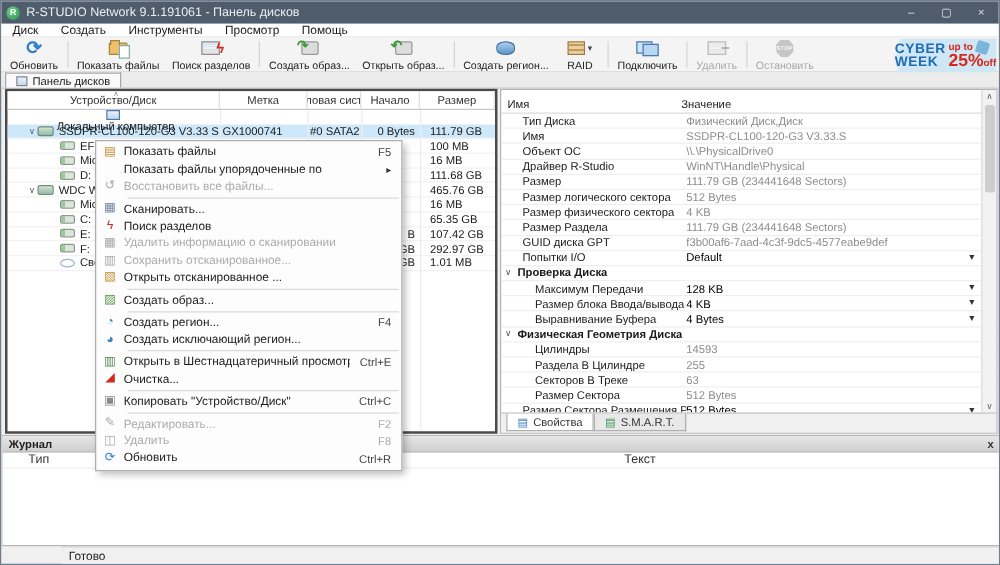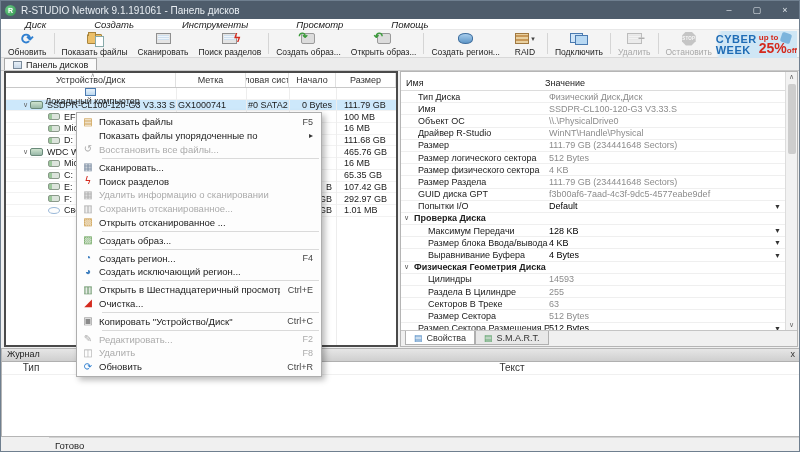--- a/index.html
+++ b/index.html
@@ -9,21 +9,21 @@
 
   
   .titlebar { position:absolute; top:0; left:0; width:100%; height:18px; background:#4e5c6b; display:flex; align-items:center; padding-left:4px; }
   .app-icon { width:11px; height:11px; border-radius:50%; background:radial-gradient(circle at 35% 35%, #6fd08a, #2c8a4c); color:#fff; font-size:7px; font-weight:bold; display:flex; align-items:center; justify-content:center; }
   .title-text { color:#e9eef3; font-size:10px; margin-left:5px; white-space:nowrap; }
   .win-btns { position:absolute; right:0; top:0; height:18px; display:flex; }
   .win-btn { width:28px; height:18px; color:#dfe5ea; font-size:9px; display:flex; align-items:center; justify-content:center; }
 
   
   .menubar { position:absolute; top:18px; left:0; width:100%; height:11px; background:#ffffff; display:flex; align-items:center; border-bottom:1px solid #e8e8e8; }
-  .mb-item { font-size:9.5px; padding:0 24px; line-height:11px;font-style:italic; }
+  .mb-item { font-size:9.5px; padding:0 9px; line-height:11px; }
 
   
   .toolbar { position:absolute; top:29px; left:0; width:100%; height:28px; background:#f4f4f4; border-bottom:1px solid #d8d8d8; display:flex; align-items:stretch; padding-left:2px; }
   .tb-btn { display:flex; flex-direction:column; align-items:center; justify-content:center; padding:1px 5px 0 5px; min-width:40px; }
   .tb-btn .tb-label { font-size:8.5px; color:#222; white-space:nowrap; margin-top:1px; }
   .tb-btn.disabled .tb-label { color:#a8a8a8; }
   .tb-btn.disabled .tb-ic { filter:grayscale(1); opacity:.55; }
   .tb-sep { width:1px; background:#d5d5d5; margin:3px 2px; }
   .tb-ic { height:15px; display:flex; align-items:center; justify-content:center; position:relative; }
   .dd-arrow { font-size:7px; color:#444; margin-left:2px; align-self:center; }
@@ -110,21 +110,21 @@
   .cm-item { display:flex; align-items:center; height:13.8px; font-size:9.5px; padding-right:8px; }
   .cm-ic { width:22px; flex:none; text-align:center; font-size:10px; line-height:10px; }
   .cm-label { flex:1; white-space:nowrap; overflow:hidden; }
   .cm-sc { color:#444; font-size:9px; margin-left:8px; }
   .cm-sub { font-size:8px; color:#333; }
   .cm-item.disabled .cm-label, .cm-item.disabled .cm-sc, .cm-item.disabled .cm-ic { color:#ababab !important; }
   .cm-sep { height:1px; background:#dadada; margin:1.5px 2px 1.5px 25px; }
 
   
   .log-panel { position:absolute; top:347px; left:0; width:800px; height:89px; background:#fff; border:1px solid #b5b5b5; }
-  .log-titlebar { height:13px; background:linear-gradient(180deg,#e6e6e6,#cfcfcf); border-bottom:1px solid #b0b0b0; display:flex; align-items:flex-start; padding:0 5px; font-size:9px; color:#222; }
+  .log-titlebar { height:13px; background:linear-gradient(180deg,#e6e6e6,#cfcfcf); border-bottom:1px solid #b0b0b0; display:flex; align-items:center; padding:0 5px; font-size:9px; color:#222;font-weight:bold; }
   .log-close { margin-left:auto; font-size:9px; color:#333; }
   .log-cols { display:flex; height:13px; font-size:10px; color:#333; border-bottom:1px solid #f0f0f0; }
   .log-col { text-align:center; overflow:hidden; white-space:nowrap; }
 
   
   .statusbar { position:absolute; top:436px; left:0; width:800px; height:16px; background:#f0f0f0; border-top:1px solid #d2d2d2; display:flex; align-items:center; padding-left:6px; font-size:9.5px; color:#222;margin-left:48px; }
 </style>
 </head>
 <body>
 
@@ -157,26 +157,20 @@
       </div>
       <div class="tb-sep"></div>
       <div class="tb-btn">
         <div class="tb-ic">
           <div class="icon-folder"></div>
         </div>
         <div class="tb-label">Показать файлы</div>
       </div>
       <div class="tb-btn">
         <div class="tb-ic">
-          <div class="icon-monitor"></div>
-        </div>
-        <div class="tb-label">Сканировать</div>
-      </div>
-      <div class="tb-btn">
-        <div class="tb-ic">
           <div class="icon-monitor">
             <span class="overlay-bolt">ϟ</span>
           </div>
         </div>
         <div class="tb-label">Поиск разделов</div>
       </div>
       <div class="tb-sep"></div>
       <div class="tb-btn">
         <div class="tb-ic">
           <div class="icon-diskimg">

